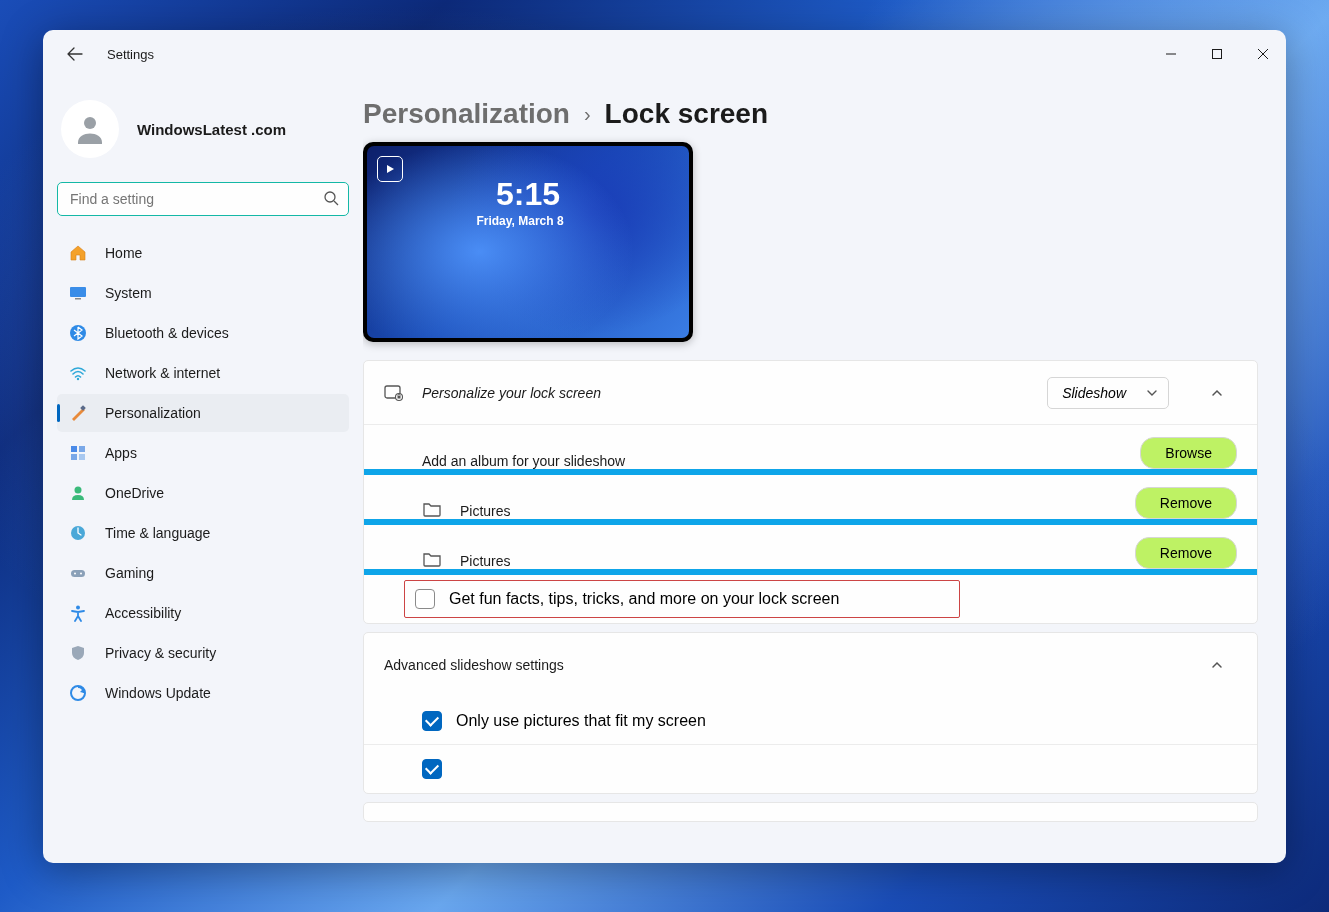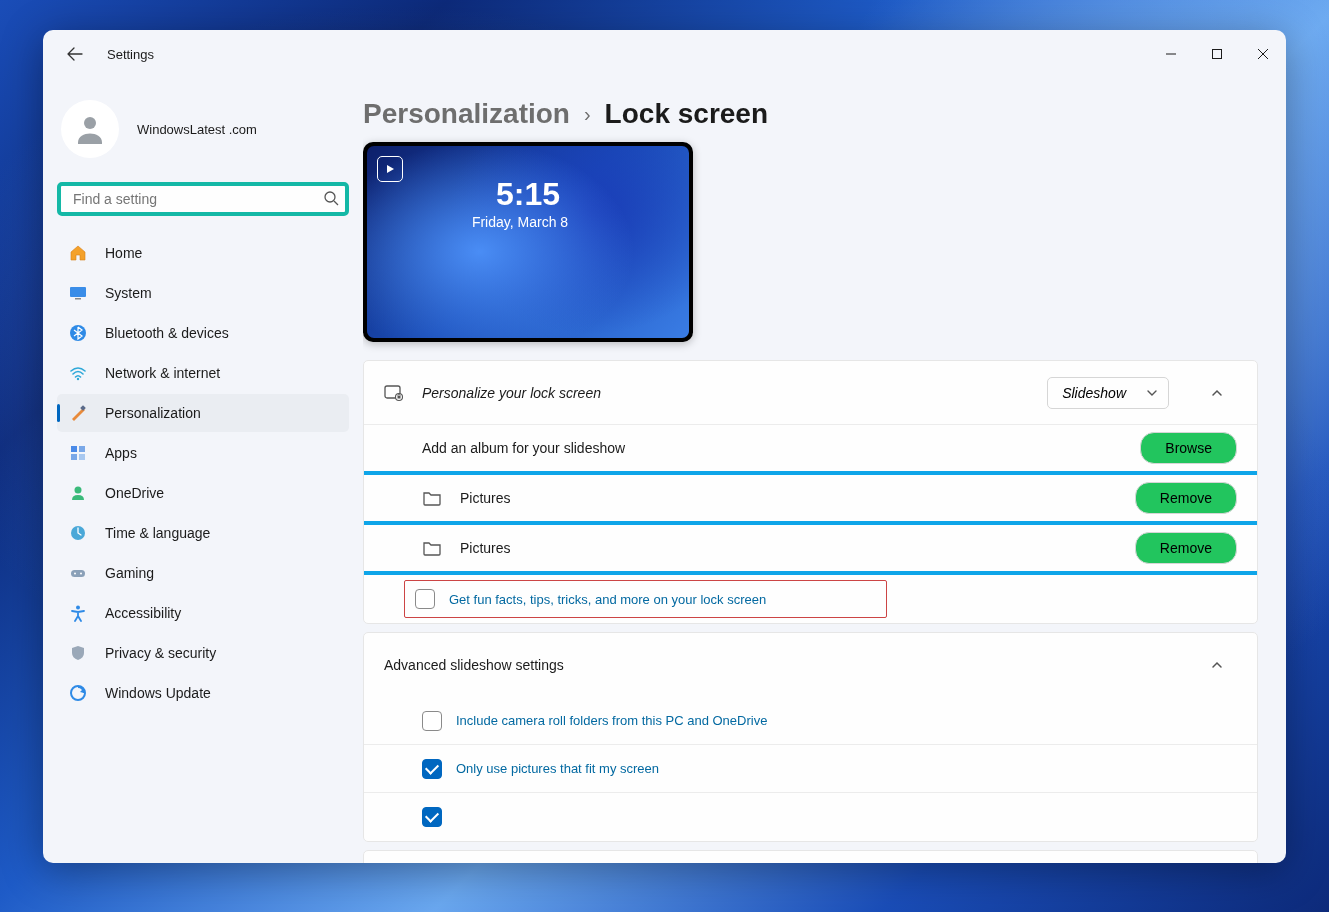--- a/index.html
+++ b/index.html
@@ -53,26 +53,26 @@
   flex-direction:column;
   gap:0;
   overflow-y:auto;
 }
 .profile { display:flex; align-items:center; gap:18px; padding: 12px 4px 24px 4px; }
 .avatar {
   width: 58px; height: 58px; border-radius:50%; background:#fff;
   display:flex; align-items:center; justify-content:center;
 }
 .avatar svg { width:36px; height:36px; fill:#9aa0a6; }
-.profile-name { font-size:13px; font-weight:400; color:#1b1b1b; }
+.profile-name { font-size:15px; font-weight:700; color:#1b1b1b; }
 .search-wrap {
   position:relative; margin: 0 0 18px 0;
 }
 .search-input {
-  width:100%; height:34px; border:4px solid #14b8a6; border-radius:5px;
+  width:100%; height:34px; border:1px solid #14b8a6; border-radius:5px;
   background:#fefefe; padding:0 36px 0 12px; font-size:14px; color:#8b5cf6;
   outline:none;
 }
 .search-icon { position:absolute; right:10px; top:8px; color:#555; }
 .nav { display:flex; flex-direction:column; gap:2px; }
 .nav-item {
   display:flex; align-items:center; gap:18px; height:38px; padding:0 12px;
   border-radius:5px; font-size:14px; color:#1b1b1b; cursor:pointer;
   position:relative;
 }
@@ -102,21 +102,21 @@
   background:
     radial-gradient(ellipse 280px 200px at 35% 55%, #4a8df5, transparent 55%),
     radial-gradient(ellipse 260px 220px at 70% 35%, #1a3db8, transparent 55%),
     linear-gradient(135deg, #0d1f6a, #1a4db8, #3a7de5);
 }
 .preview-badge {
   position:absolute; left:14px; top:14px; width:26px; height:26px;
   border:1.8px solid #fff; border-radius:5px; display:flex; align-items:center; justify-content:center;
 }
 .preview-time { position:absolute; left:0; right:0; top:34px; text-align:center; color:#fff; font-size:32px; font-weight:600; }
-.preview-date { position:absolute; left:0; right:16px; top:72px; text-align:center; color:#fff; font-size:14px; font-weight:400; }
+.preview-date { position:absolute; left:0; right:16px; top:72px; text-align:center; color:#fff; font-size:12px; font-weight:700; }
 .card {
   background:#fefefe; border:1px solid #e6e6e6; border-radius:5px; margin-bottom:8px;
 }
 .card-row {
   display:flex; align-items:center; padding:0 20px; min-height:64px;
   border-bottom:1px solid #ececec;
 }
 .card-row:last-child { border-bottom:none; }
 .card-row.head { gap:18px;font-style:italic; }
 .row-icon { width:20px; height:20px; color:#555; display:flex; align-items:center; justify-content:center; }
@@ -124,28 +124,28 @@
 .row-spacer { flex:1; }
 .select-btn {
   height:32px; padding:0 10px 0 14px; border:1px solid #d6d6d6; border-radius:5px;
   background:#fefefe; display:flex; align-items:center; gap:20px; font-size:14px; cursor:pointer;
 }
 .chev-btn {
   width:40px; height:40px; display:flex; align-items:center; justify-content:center;
   color:#555; margin-left:10px; cursor:pointer;
 }
 .sub-row {
-  display:flex; align-items:center; padding:0 20px 0 58px; min-height:50px;
-  border-bottom:4px solid #0ea5e9;
+  display:flex; align-items:flex-end; padding:0 20px 0 58px; min-height:50px;
+  border-bottom:6px solid #0ea5e9;
 }
 .sub-row.folder { padding-left:58px; }
 .sub-row .row-label { font-size:14px; }
 .btn {
   height:32px; padding:0 24px; border:1px solid #d6d6d6; border-radius:14px;
-  background:#22c55e; font-size:14px; cursor:pointer;
+  background:#bef264; font-size:14px; cursor:pointer;
 }
 .folder-icon { width:20px; height:20px; margin-right:18px; color:#555; }
 .check-row {
   display:flex; align-items:center; gap:14px; padding:0 20px 0 58px; min-height:48px;
   border-bottom:1px solid #ececec;
 }
 .check-row:last-child { border-bottom:none; }
 .checkbox {
   width:20px; height:20px; border:1.5px solid #8a8a8a; border-radius:4px;
   background:#fff; display:flex; align-items:center; justify-content:center; cursor:pointer;
@@ -157,21 +157,21 @@
   transform: rotate(45deg) translate(-1px,-1px);
 }
 .highlight-box {
   border:1px solid #cc4444; border-radius:2px; padding:2px;
   display:flex; align-items:center; gap:14px; min-height:38px;
   margin:4px 0;
 }
 .adv-header {
   display:flex; align-items:center; padding:0 20px; min-height:64px;justify-content:space-between;
 }
-.sub-label { font-size:13px; color:#0369a1; }
+.sub-label { font-size:16px; color:#000000; }
 </style>
 </head>
 <body>
 <div class="bg-swirl"></div>
 
 <div class="window">
   <div class="titlebar">
     <div class="back">
       <svg width="16" height="16" viewBox="0 0 16 16">
           <path d="M7 2 L1 8 L7 14 M1 8 H15" stroke="currentColor" stroke-width="1.3" fill="none" stroke-linecap="round" stroke-linejoin="round"></path>
@@ -412,24 +412,20 @@
         <div class="adv-header">
           <span class="row-label">Advanced slideshow settings</span>
           <span class="row-spacer"></span>
           <div class="chev-btn">
             <svg width="14" height="14" viewBox="0 0 14 14">
                 <path d="M3 9 L7 5 L11 9" stroke="#555" stroke-width="1.5" fill="none" stroke-linecap="round"></path>
               </svg>
           </div>
         </div>
         <div class="check-row">
-          <div class="checkbox"></div>
-          <span class="sub-label">Include camera roll folders from this PC and OneDrive</span>
-        </div>
-        <div class="check-row">
           <div class="checkbox checked"></div>
           <span class="sub-label">Only use pictures that fit my screen</span>
         </div>
         <div class="check-row">
           <div class="checkbox checked"></div>
         </div>
       </div>
 
       <div class="card" style="min-height:20px;"></div>
     </div>

